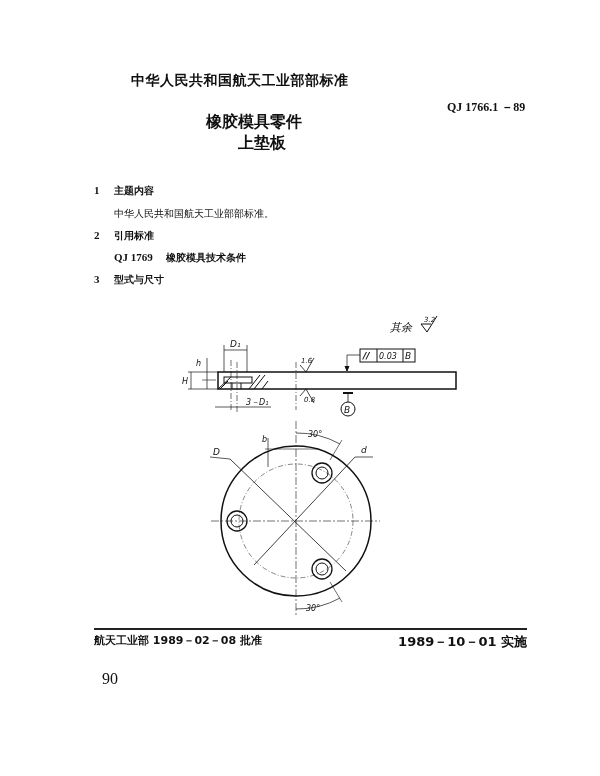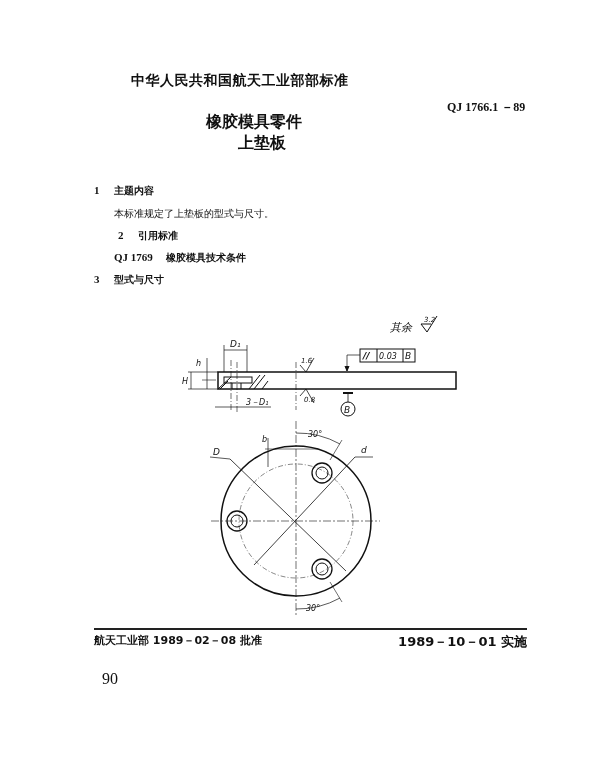--- a/index.html
+++ b/index.html
@@ -24,23 +24,23 @@
 <body>
 
 <div class="abs hdr-org">中华人民共和国航天工业部部标准</div>
 <div class="abs std-no">QJ 1766.1 －89</div>
 <div class="abs title1">橡胶模具零件</div>
 <div class="abs title2">上垫板</div>
 
 <div class="abs sec" style="left:94px; top:184px;">
   <span class="secnum">1</span><span>主题内容</span>
 </div>
-<div class="abs body" style="left:114px; top:207px;">本标准规定了上垫板的型式与尺寸。</div>
+<div class="abs body" style="left:114px; top:207px;">中华人民共和国航天工业部部标准。</div>
 
-<div class="abs sec" style="left:94px; top:229px;margin-left:24px;">
+<div class="abs sec" style="left:94px; top:229px;">
   <span class="secnum">2</span><span>引用标准</span>
 </div>
 <div class="abs body" style="left:114px; top:251px;">
   <span class="serif" style="font-size:11px;">QJ 1769</span>
   <span style="margin-left:10px; font-weight:bold;">橡胶模具技术条件</span>
 </div>
 
 <div class="abs sec" style="left:94px; top:273px;">
   <span class="secnum">3</span><span>型式与尺寸</span>
 </div>

